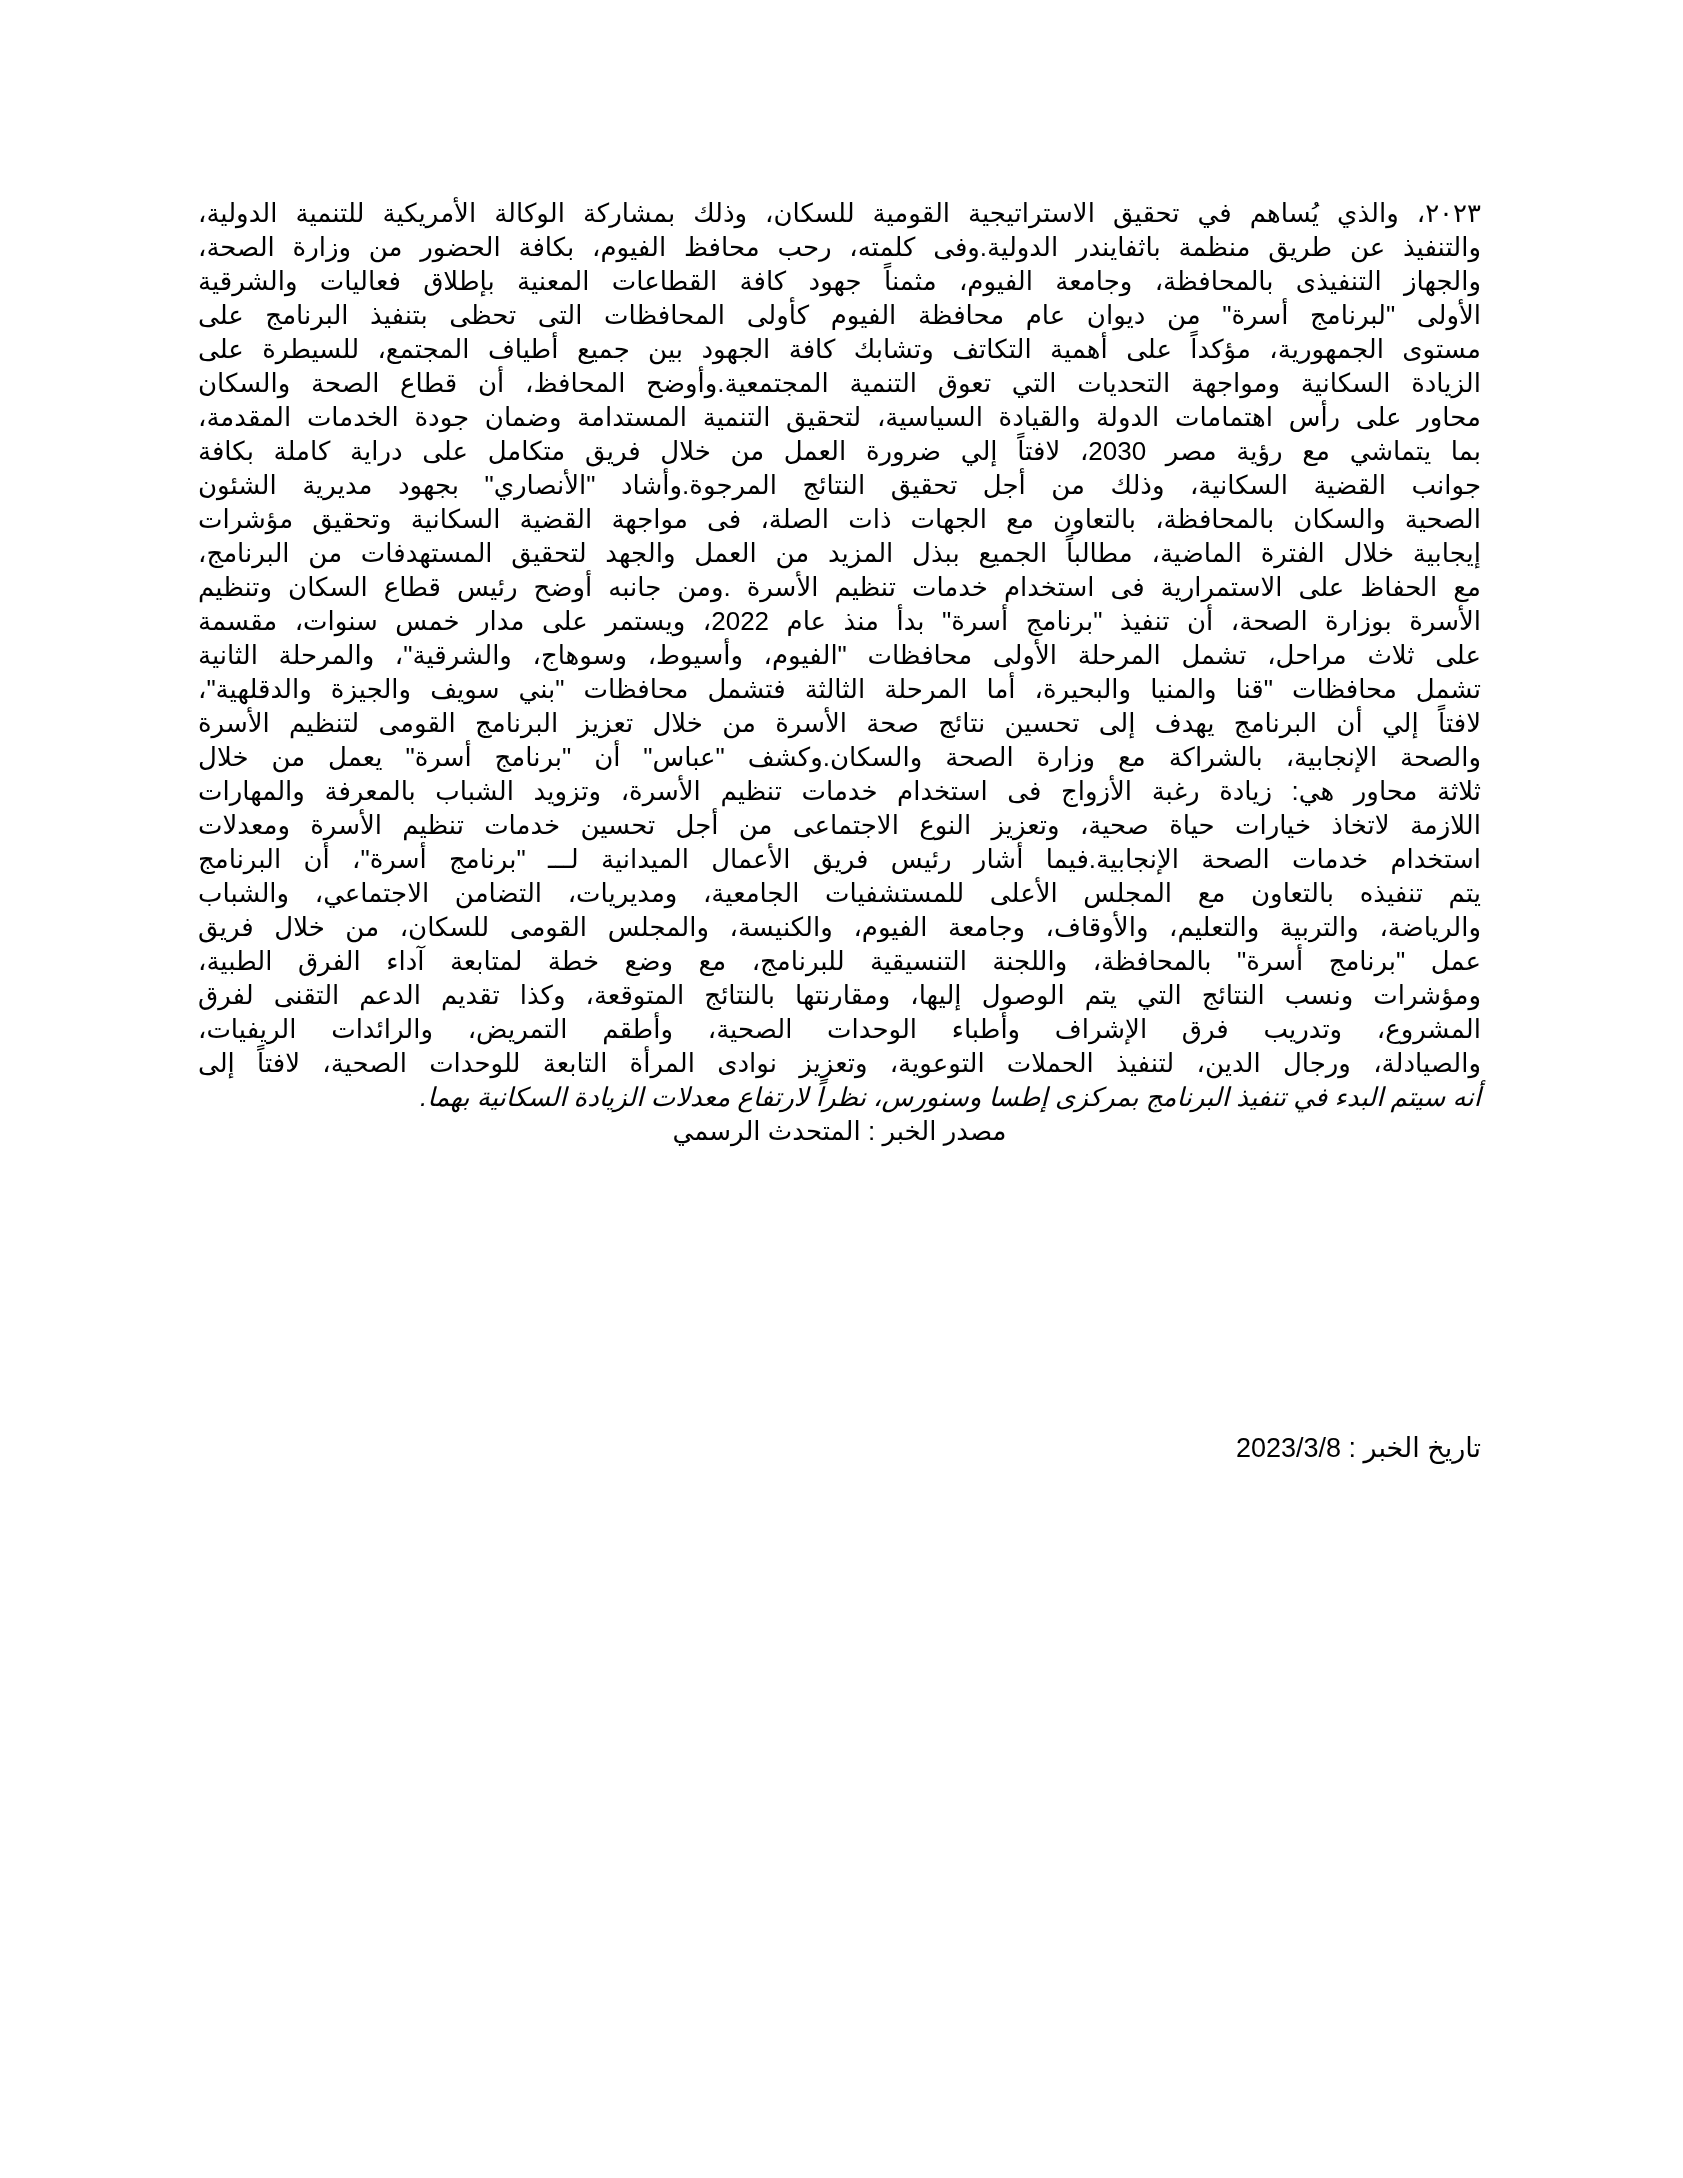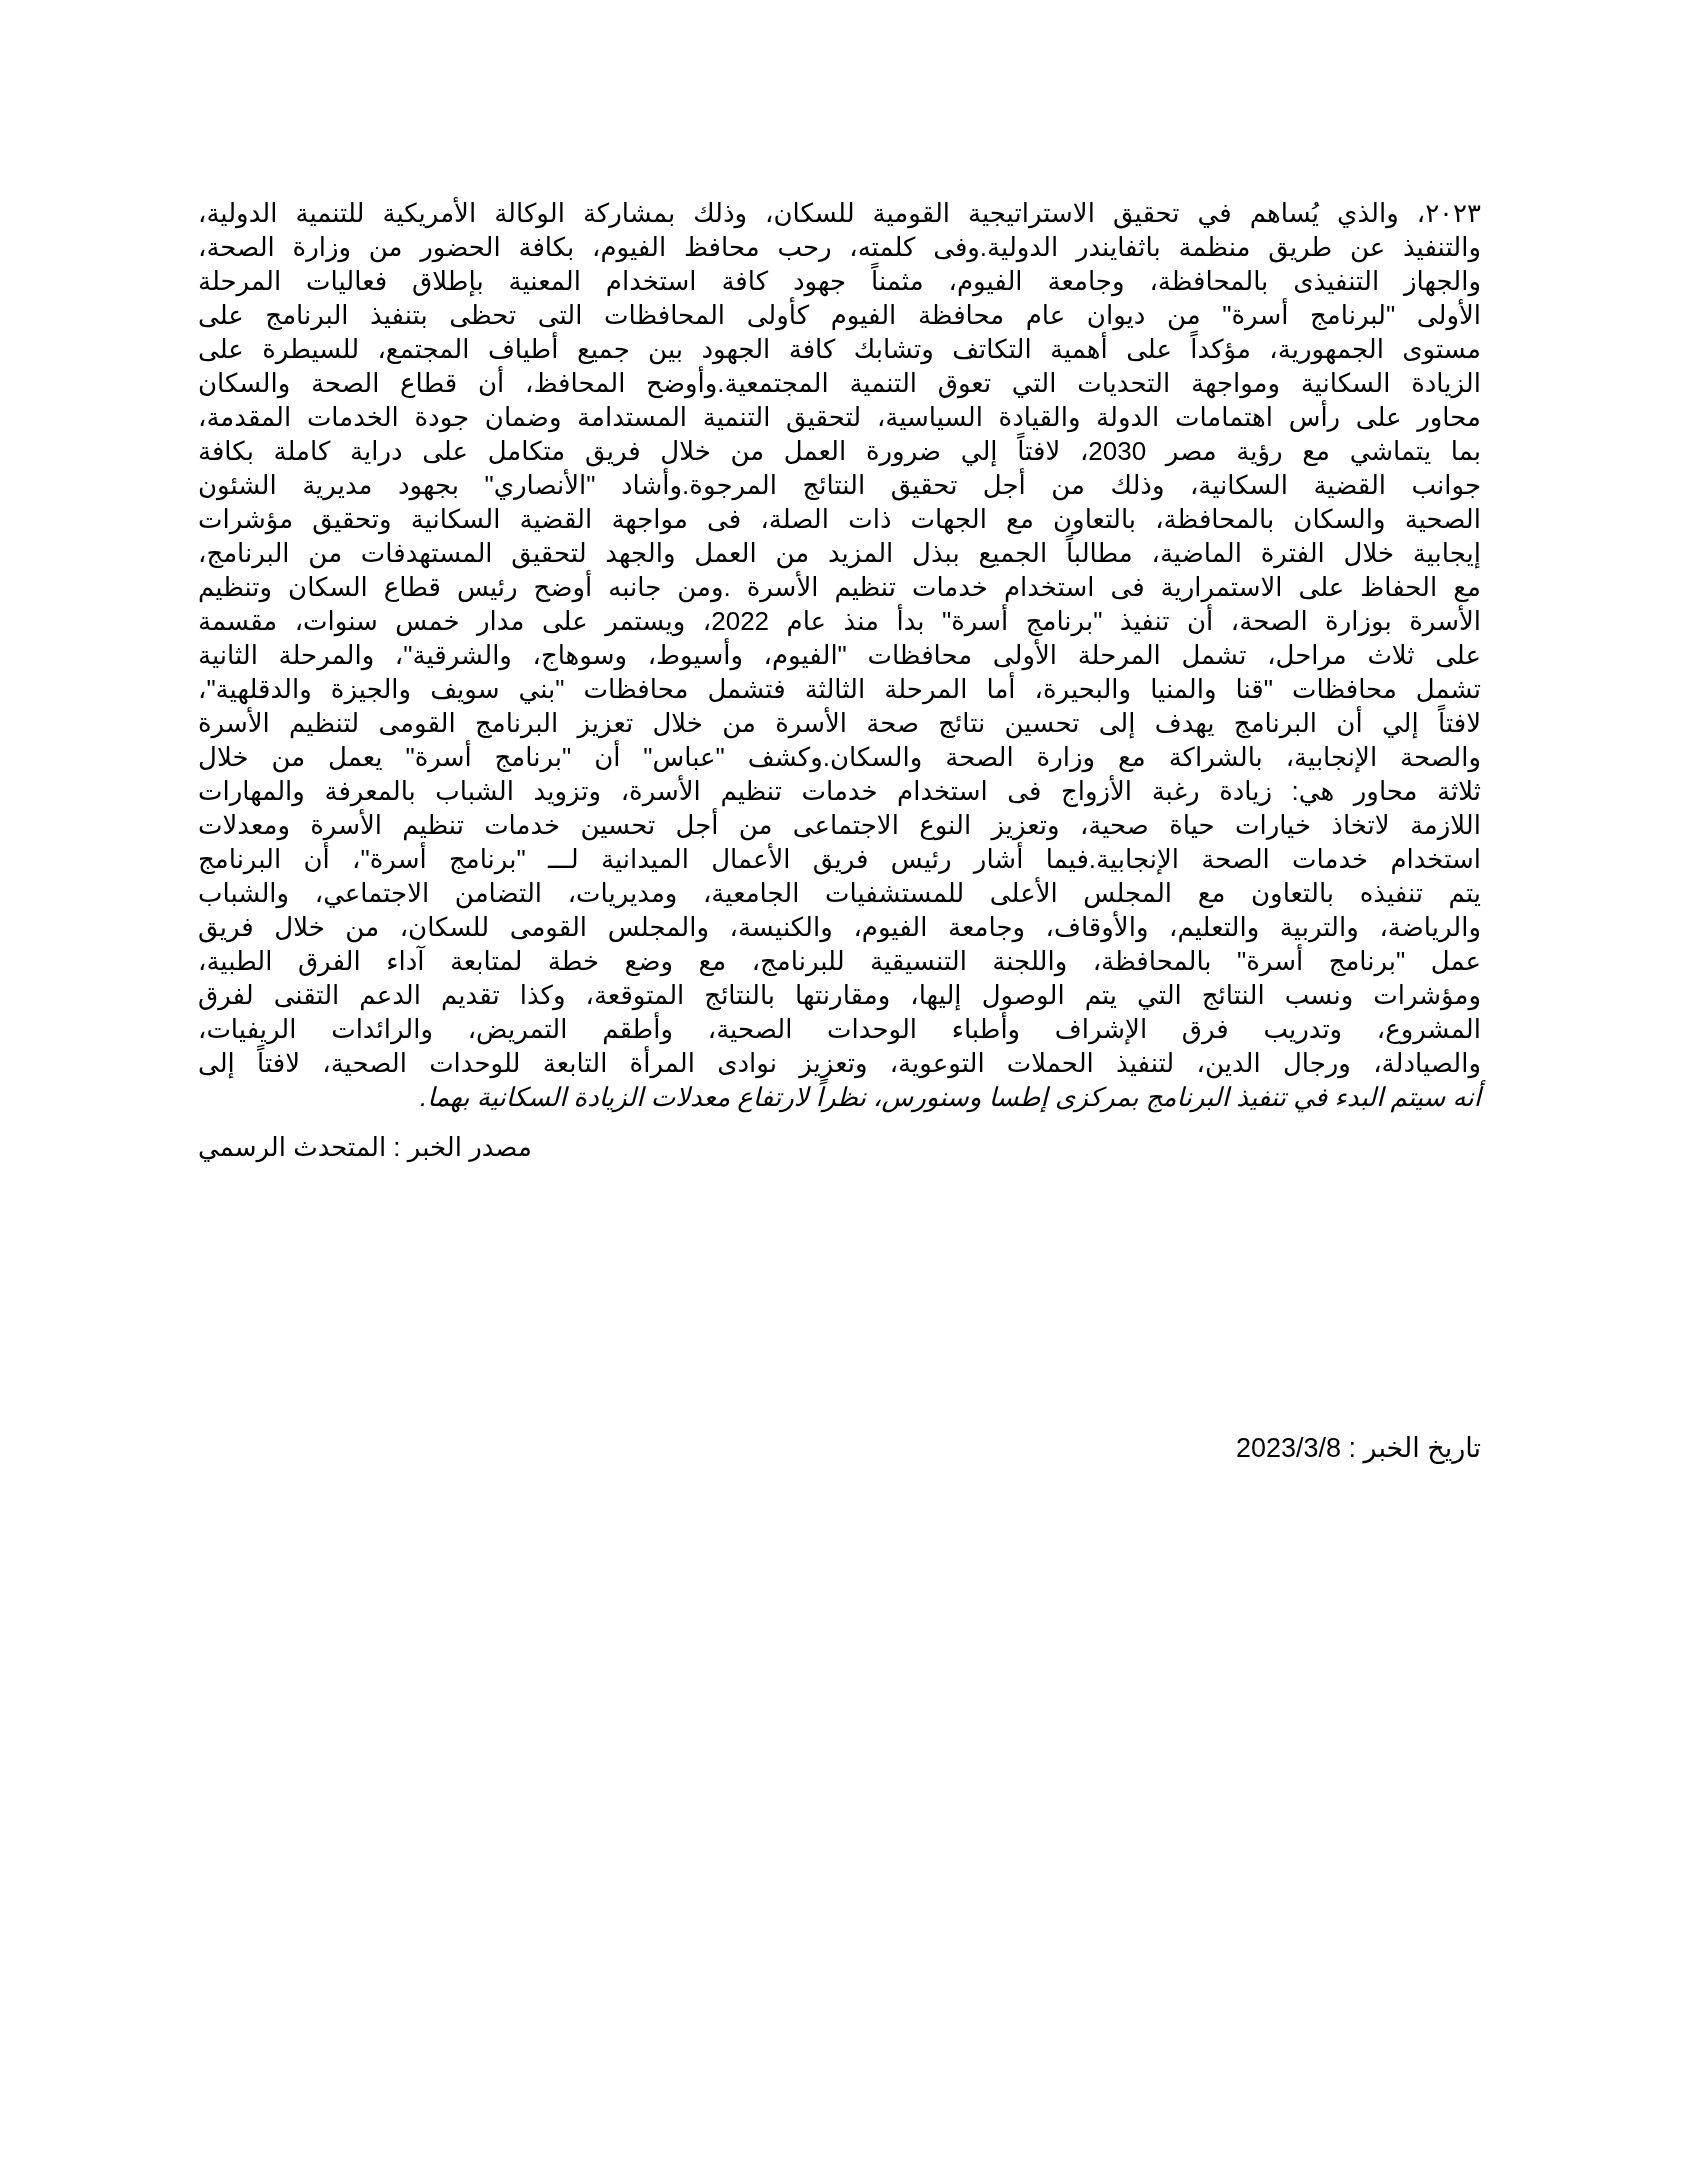--- a/index.html
+++ b/index.html
@@ -39,43 +39,42 @@
       white-space: nowrap;
       height: 34px;
       overflow: visible;
     }
     .line.last {
       text-align-last: right;
       font-style: italic;
     }
     .meta-line {
       display: block;
-      text-align: left;
+      text-align: center;
       height: 34px;
-      margin-top: 16px;
     }
     .date-line {
       position: absolute;
       right: 202px;
       top: 1430px;
       direction: rtl;
       font-size: 27px;
       line-height: 36px;
       text-align: right;
       white-space: nowrap;
     }
   </style>
 </head>
 <body>
 
 <div class="page">
   <div class="body-text">
     <span class="line">٢٠٢٣، والذي يُساهم في تحقيق الاستراتيجية القومية للسكان، وذلك بمشاركة الوكالة الأمريكية للتنمية الدولية،</span>
     <span class="line">والتنفيذ عن طريق منظمة باثفايندر الدولية.وفى كلمته، رحب محافظ الفيوم، بكافة الحضور من وزارة الصحة،</span>
-    <span class="line">والجهاز التنفيذى بالمحافظة، وجامعة الفيوم، مثمناً جهود كافة استخدام المعنية بإطلاق فعاليات المرحلة</span>
+    <span class="line">والجهاز التنفيذى بالمحافظة، وجامعة الفيوم، مثمناً جهود كافة القطاعات المعنية بإطلاق فعاليات والشرقية</span>
     <span class="line">الأولى "لبرنامج أسرة" من ديوان عام محافظة الفيوم كأولى المحافظات التى تحظى بتنفيذ البرنامج على</span>
     <span class="line">مستوى الجمهورية، مؤكداً على أهمية التكاتف وتشابك كافة الجهود بين جميع أطياف المجتمع، للسيطرة على</span>
     <span class="line">الزيادة السكانية ومواجهة التحديات التي تعوق التنمية المجتمعية.وأوضح المحافظ، أن قطاع الصحة والسكان</span>
     <span class="line">محاور على رأس اهتمامات الدولة والقيادة السياسية، لتحقيق التنمية المستدامة وضمان جودة الخدمات المقدمة،</span>
     <span class="line">بما يتماشي مع رؤية مصر 2030، لافتاً إلي ضرورة العمل من خلال فريق متكامل على دراية كاملة بكافة</span>
     <span class="line">جوانب القضية السكانية، وذلك من أجل تحقيق النتائج المرجوة.وأشاد "الأنصاري" بجهود مديرية الشئون</span>
     <span class="line">الصحية والسكان بالمحافظة، بالتعاون مع الجهات ذات الصلة، فى مواجهة القضية السكانية وتحقيق مؤشرات</span>
     <span class="line">إيجابية خلال الفترة الماضية، مطالباً الجميع ببذل المزيد من العمل والجهد لتحقيق المستهدفات من البرنامج،</span>
     <span class="line">مع الحفاظ على الاستمرارية فى استخدام خدمات تنظيم الأسرة .ومن جانبه أوضح رئيس قطاع السكان وتنظيم</span>
     <span class="line">الأسرة بوزارة الصحة، أن تنفيذ "برنامج أسرة" بدأ منذ عام 2022، ويستمر على مدار خمس سنوات، مقسمة</span>

